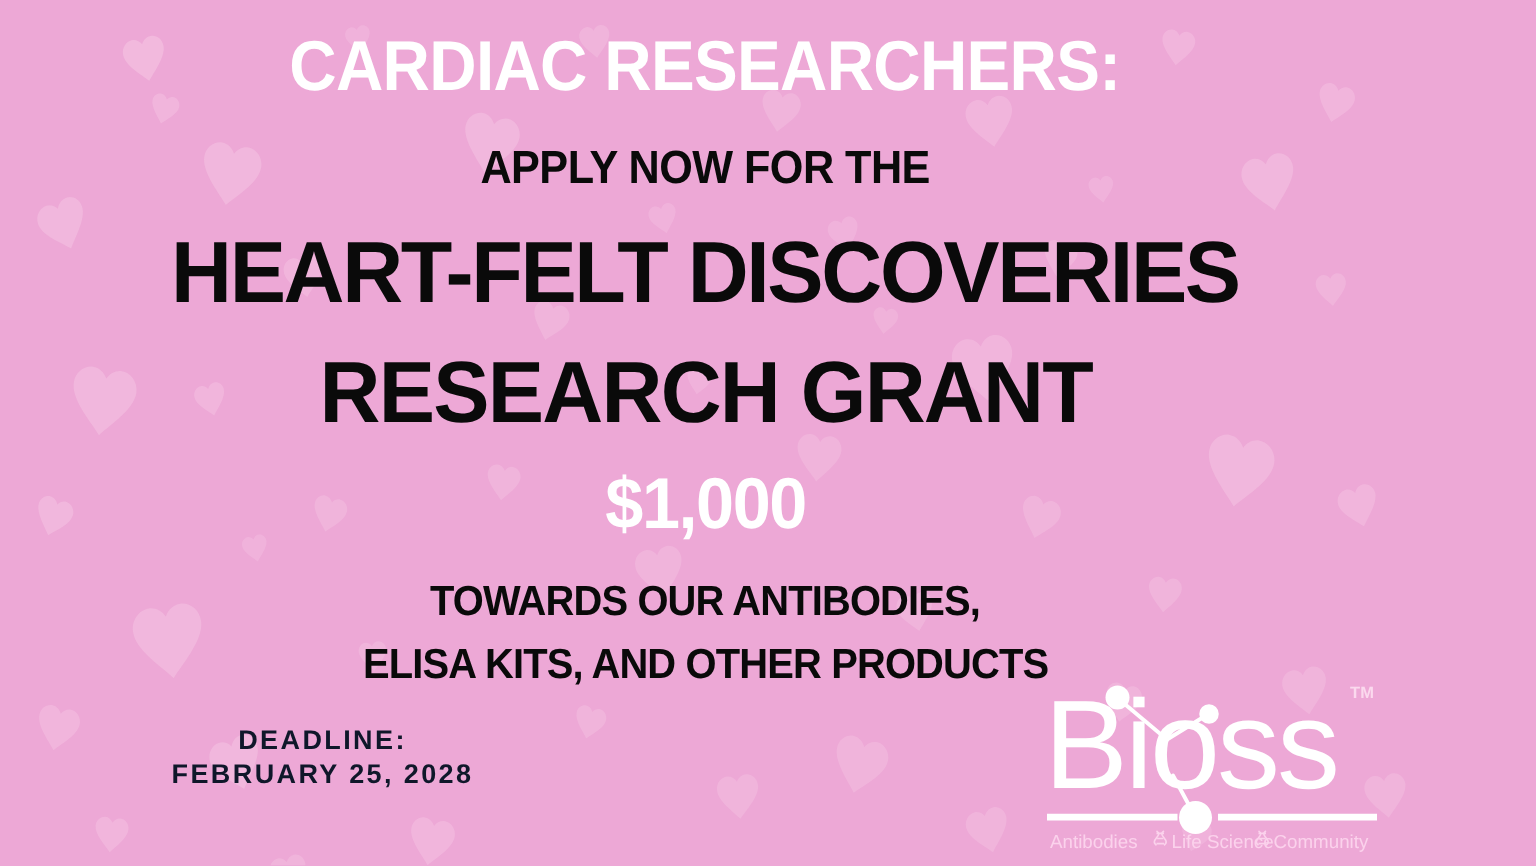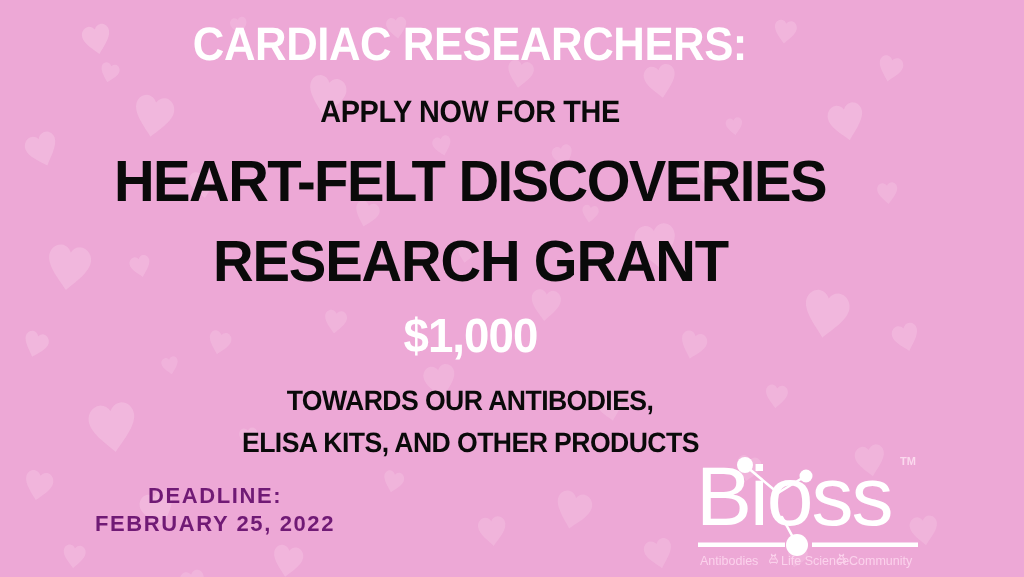--- a/index.html
+++ b/index.html
@@ -120,23 +120,23 @@
     position:absolute;
     left:0; right:0;
     top:482px;
     text-align:center;
     z-index:3;
     
     padding-right:510px;
     padding-left:0px;
   }
   #deadline-block .dl {
-    color:#701a75;
-    font-weight:700;
-    font-size:22px;
+    color:#0f172a;
+    font-weight:700;
+    font-size:18px;
     letter-spacing:1.6px;
     line-height:1.28;
     white-space:nowrap;
   }
   #l-dl-date { font-size:21px; }
 
   
   #logo {
     position:absolute;
     right:16px;
@@ -225,21 +225,21 @@
 
     <div class="line" id="l-amount">$1,000</div>
 
     <div class="line" id="l-sub1">TOWARDS OUR ANTIBODIES,</div>
 
     <div class="line" id="l-sub2">ELISA KITS, AND OTHER PRODUCTS</div>
   </div>
 
   <div id="deadline-block">
     <div class="dl" id="l-dl-label">DEADLINE:</div>
-    <div class="dl" id="l-dl-date">FEBRUARY 25, 2022</div>
+    <div class="dl" id="l-dl-date">FEBRUARY 25, 2028</div>
   </div>
 
   <div id="logo">
     <svg viewBox="0 0 232 126" aria-hidden="true">
 
       <text id="logo-wordmark" x="4" y="80" fill="#ffffff" font-family="'Liberation Sans', sans-serif" font-size="84" font-weight="400" letter-spacing="-2">Bioss</text>
 
       <g id="molecule" stroke="#ffffff" stroke-width="2.6" fill="#ffffff">
         <line x1="55" y1="22" x2="86" y2="48" stroke-linecap="round"></line>
         <line x1="86" y1="48" x2="112" y2="32" stroke-linecap="round"></line>

